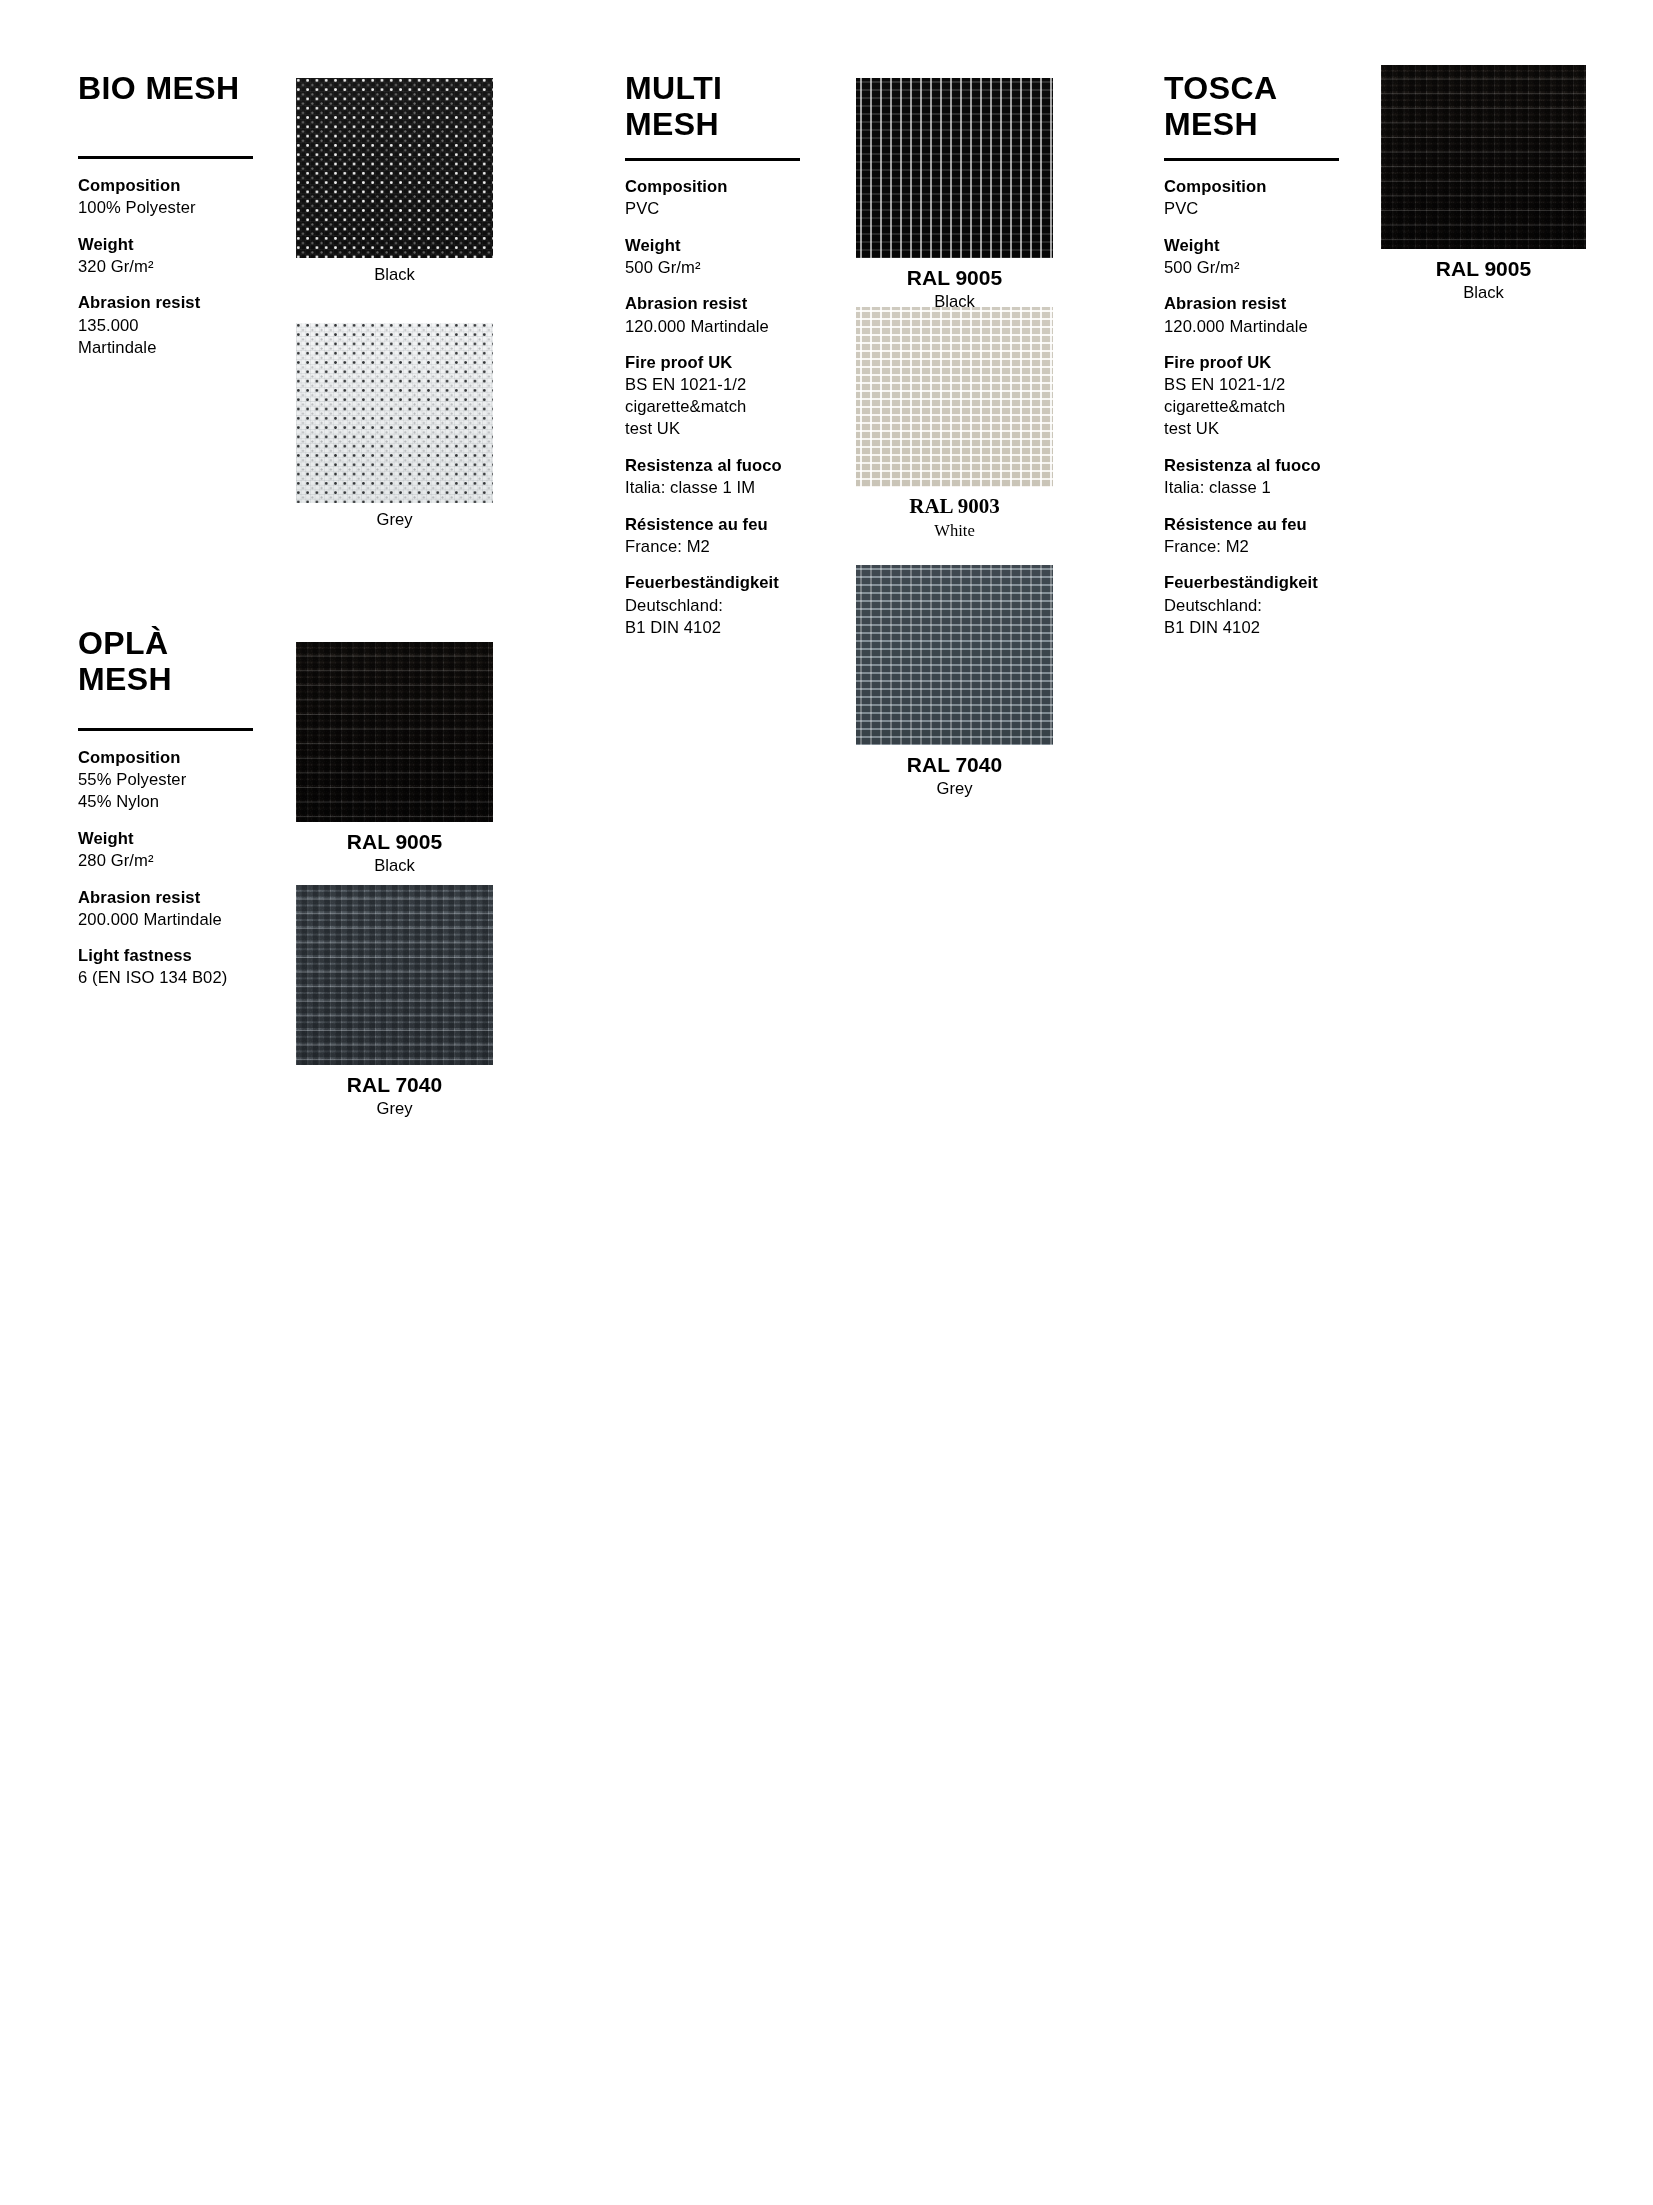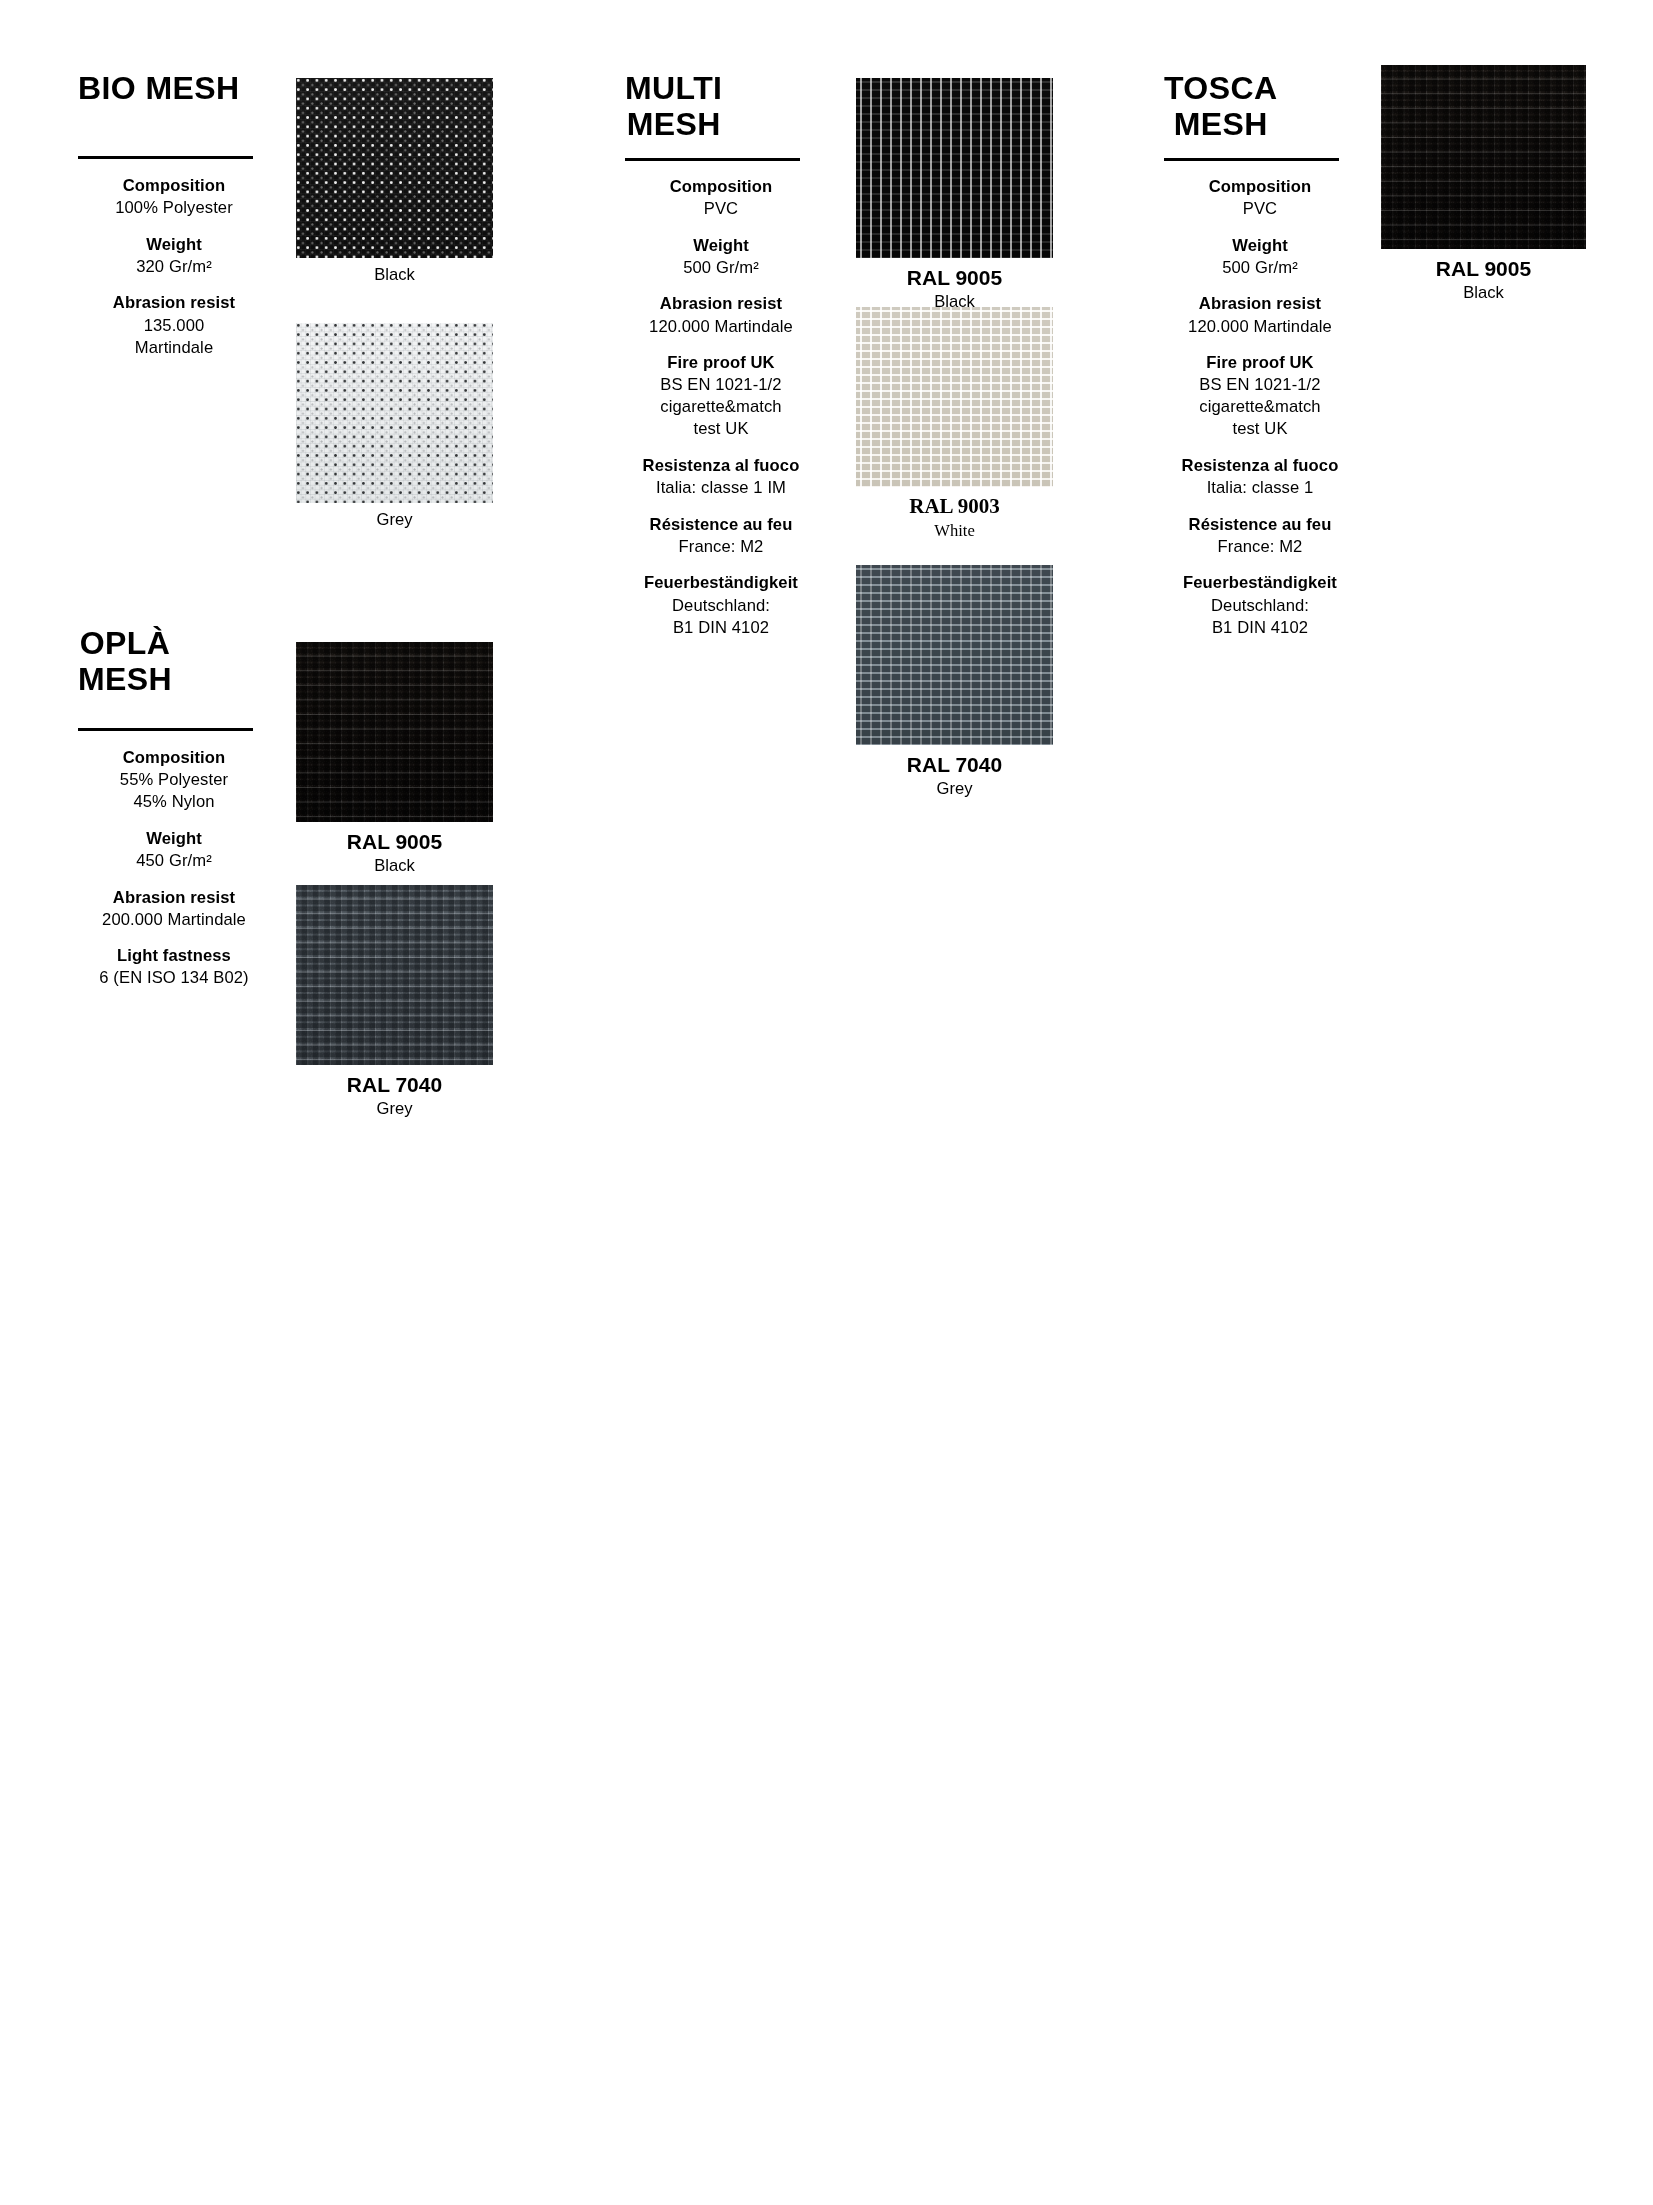--- a/index.html
+++ b/index.html
@@ -17,21 +17,21 @@
     -webkit-font-smoothing: antialiased;
   }
 
   .page {
     position: absolute;
     inset: 0;
     background: #ffffff;
   }
 
   
-  .block { position: absolute; text-align: center; }
+  .block { position: absolute; }
 
   
   .prod-title {
     font-size: 32px;
     font-weight: bold;
     letter-spacing: 0.4px;
     line-height: 1.13;
     white-space: pre-line;
     margin: 0;
   }
@@ -245,21 +245,21 @@
   <div class="block rule" style="left:78px; top:728px;"></div>
 
   <div class="block spec-list" style="left:78px; top:747px;">
     <div class="spec-group">
       <div class="spec-label">Composition</div>
       <div class="spec-value">55% Polyester
 45% Nylon</div>
     </div>
     <div class="spec-group">
       <div class="spec-label">Weight</div>
-      <div class="spec-value">450 Gr/m²</div>
+      <div class="spec-value">280 Gr/m²</div>
     </div>
     <div class="spec-group">
       <div class="spec-label">Abrasion resist</div>
       <div class="spec-value">200.000 Martindale</div>
     </div>
     <div class="spec-group">
       <div class="spec-label">Light fastness</div>
       <div class="spec-value">6 (EN ISO 134 B02)</div>
     </div>
   </div>

